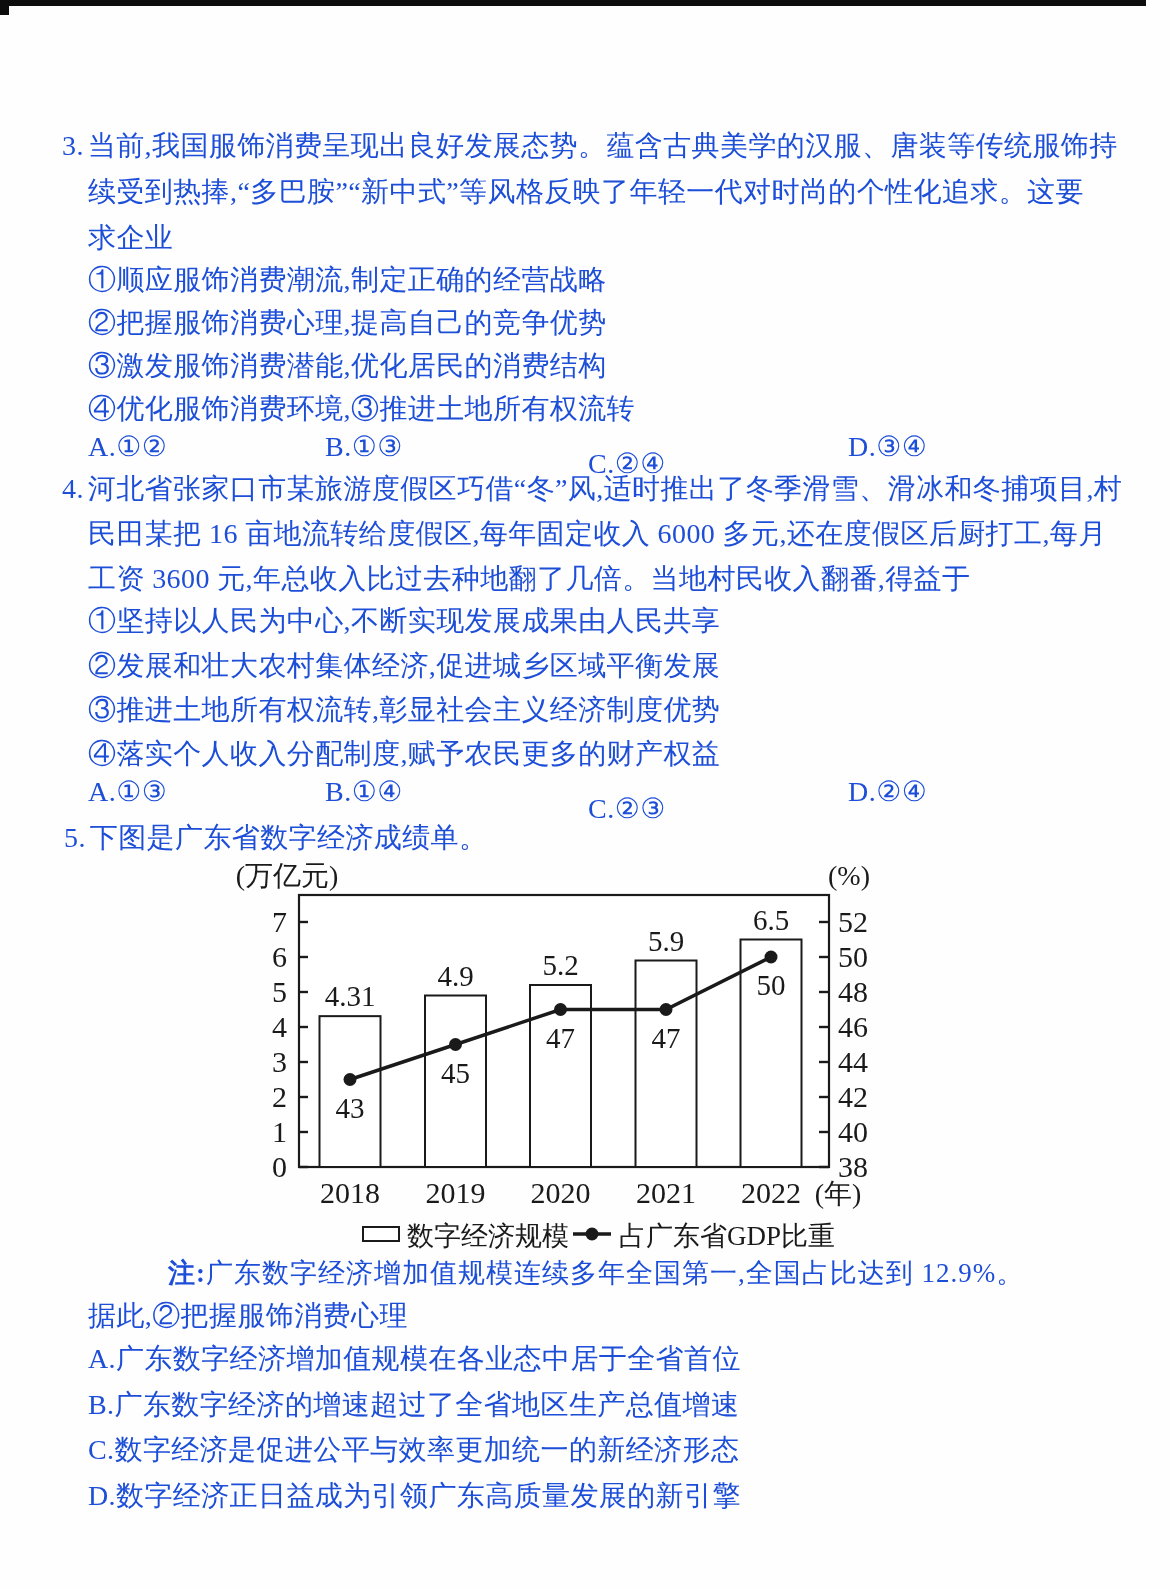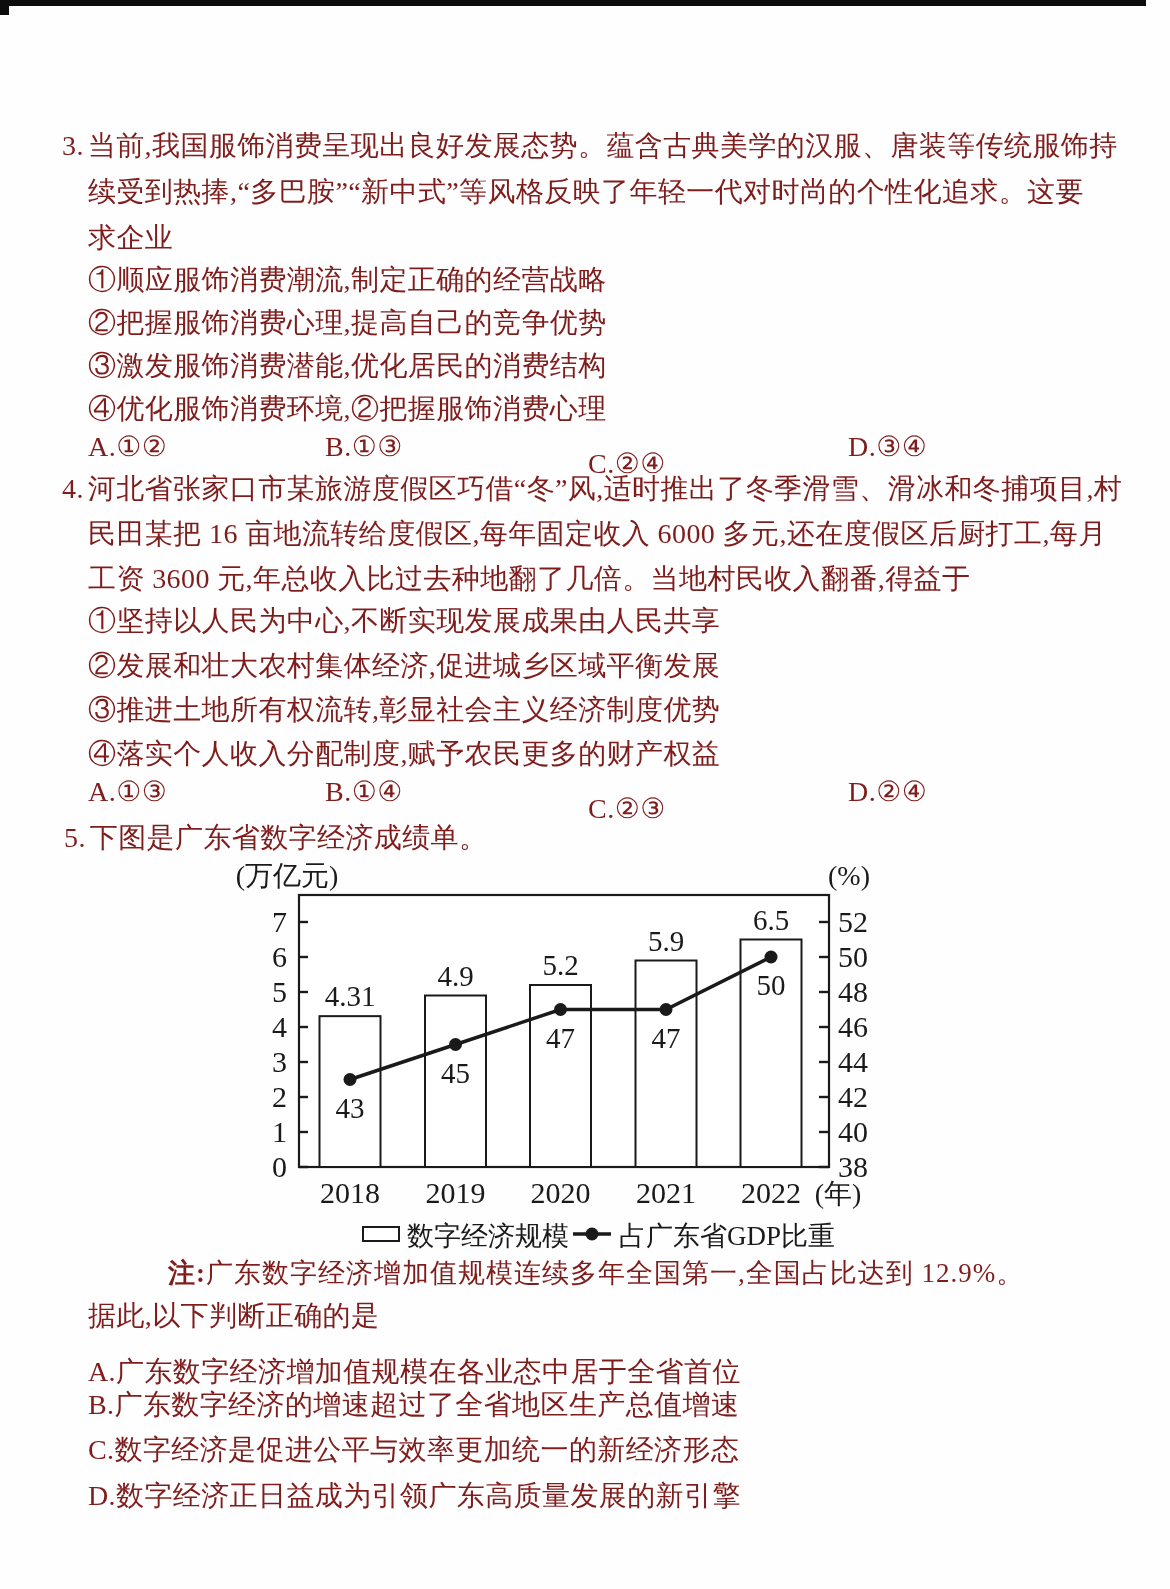--- a/index.html
+++ b/index.html
@@ -1,21 +1,21 @@
 <!DOCTYPE html>
 <html><head>
 <meta charset="utf-8">
 <style>
   html,body{margin:0;padding:0;background:#e8e8e8;}
   .page{
     position:relative;
     width:1170px;height:1589px;
     background:#fefefe;
     font-family:"Liberation Serif","DejaVu Serif",serif;
-    color:#7f1d1d;
+    color:#1d4ed8;
     overflow:hidden;
   }
   .scanbar{position:absolute;left:0;top:0;width:1146px;height:6px;background:#0d0d0d;}
   .scannub{position:absolute;left:0;top:0;width:9px;height:15px;background:#0d0d0d;}
   .line{
     position:absolute;
     font-size:28px;
     line-height:34px;
     letter-spacing:0.4px;
     white-space:nowrap;
@@ -43,21 +43,21 @@
   <div class="scanbar"></div>
   <div class="scannub"></div>
 
   <section>
     <div class="line" style="left:62px;top:129px;"><span class="qnum">3.</span><span>当前,我国服饰消费呈现出良好发展态势。蕴含古典美学的汉服、唐装等传统服饰持</span></div>
     <div class="line" style="left:88px;top:175px;">续受到热捧,“多巴胺”“新中式”等风格反映了年轻一代对时尚的个性化追求。这要</div>
     <div class="line" style="left:88px;top:221px;">求企业</div>
     <div class="line" style="left:88px;top:263px;">①顺应服饰消费潮流,制定正确的经营战略</div>
     <div class="line" style="left:88px;top:306px;">②把握服饰消费心理,提高自己的竞争优势</div>
     <div class="line" style="left:88px;top:349px;">③激发服饰消费潜能,优化居民的消费结构</div>
-    <div class="line" style="left:88px;top:392px;">④优化服饰消费环境,②把握服饰消费心理</div>
+    <div class="line" style="left:88px;top:392px;">④优化服饰消费环境,③推进土地所有权流转</div>
     <div class="optrow" style="top:430px;padding-left:42px;">
       <span class="opt c1">A.①②</span>
       <span class="opt c2">B.①③</span>
       <span class="opt c3">C.②④</span>
       <span class="opt c4">D.③④</span>
     </div>
   </section>
 
   <section>
     <div class="line" style="left:62px;top:472px;"><span class="qnum">4.</span><span>河北省张家口市某旅游度假区巧借“冬”风,适时推出了冬季滑雪、滑冰和冬捕项目,村</span></div>
@@ -142,20 +142,20 @@
         <text x="62" y="33" text-anchor="middle" font-size="28">(万亿元)</text>
         <text x="624" y="33" text-anchor="middle" font-size="28">(%)</text>
         <rect x="138" y="375" width="36" height="14" fill="#ffffff" stroke="#1a1a1a" stroke-width="2"></rect>
         <text x="182" y="393" font-size="27">数字经济规模</text>
         <line x1="348" y1="382" x2="386" y2="382" stroke="#1a1a1a" stroke-width="3.5"></line>
         <circle cx="367" cy="382" r="6.5" fill="#1a1a1a"></circle>
         <text x="394" y="393" font-size="27">占广东省GDP比重</text>
       </svg>
 
     <div class="line note" style="left:168px;top:1256px;"><b>注:</b><span>广东数字经济增加值规模连续多年全国第一,全国占比达到 12.9%。</span></div>
-    <div class="line" style="left:88px;top:1299px;">据此,以下判断正确的是</div>
-    <div class="line" style="left:88px;top:1342px;margin-top:13px;">A.广东数字经济增加值规模在各业态中居于全省首位</div>
+    <div class="line" style="left:88px;top:1299px;">据此,②把握服饰消费心理</div>
+    <div class="line" style="left:88px;top:1342px;">A.广东数字经济增加值规模在各业态中居于全省首位</div>
     <div class="line" style="left:88px;top:1388px;">B.广东数字经济的增速超过了全省地区生产总值增速</div>
     <div class="line" style="left:88px;top:1433px;">C.数字经济是促进公平与效率更加统一的新经济形态</div>
     <div class="line" style="left:88px;top:1479px;">D.数字经济正日益成为引领广东高质量发展的新引擎</div>
   </section>
 
 </div>
 
 </body></html>

